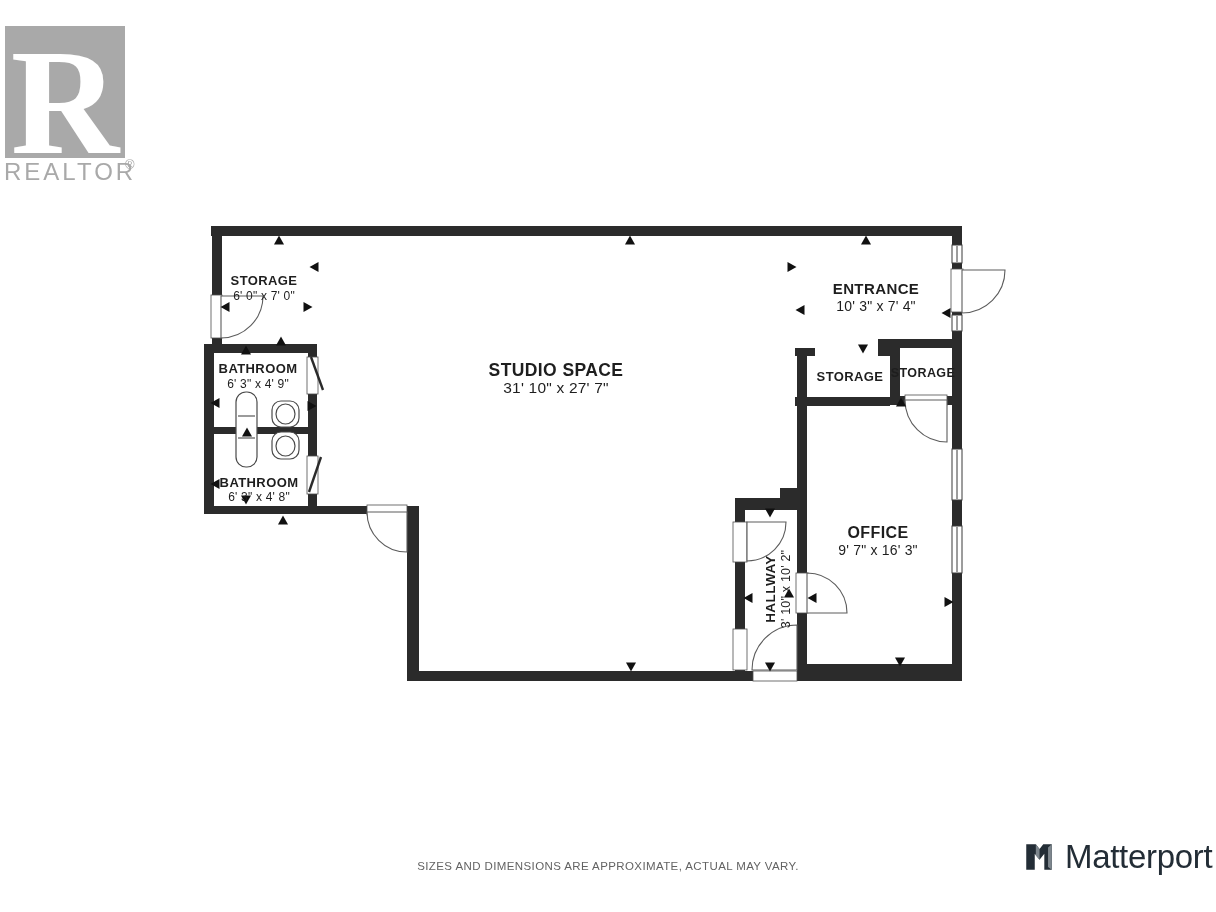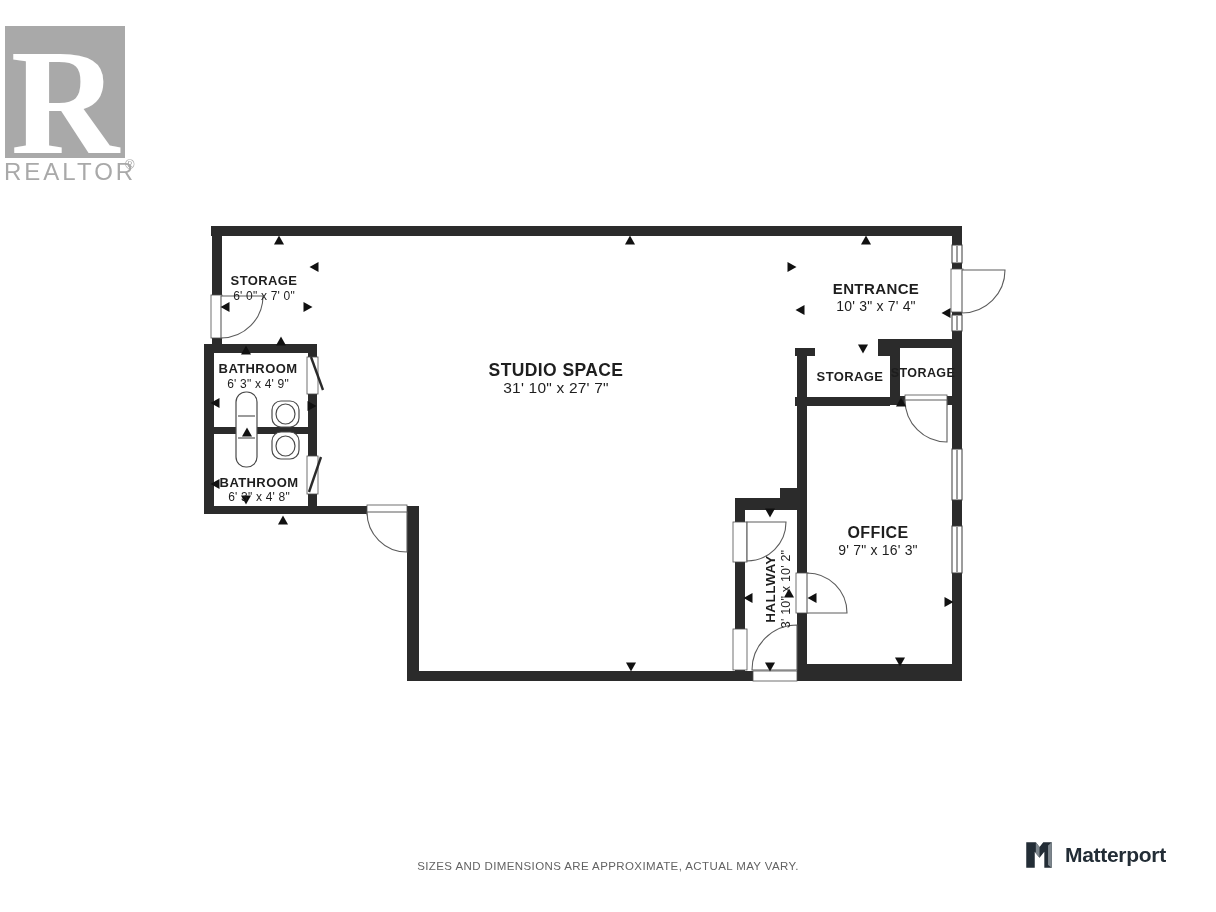--- a/index.html
+++ b/index.html
@@ -6,21 +6,21 @@
   .canvas{position:relative;width:1216px;height:912px;background:#ffffff;overflow:hidden;
           font-family:"Liberation Sans",sans-serif;}
   .plan{position:absolute;left:0;top:0;width:1216px;height:912px;}
   .plan text{fill:#1e1e1e;}
   .room-name{font-weight:bold;letter-spacing:.4px;}
   .room-dims{letter-spacing:.2px;}
   .realtor{position:absolute;left:4px;top:26px;}
   .disclaimer{position:absolute;left:0;top:860px;width:100%;text-align:center;
               font-size:11.5px;letter-spacing:.4px;color:#636363;}
   .matterport{position:absolute;left:1022px;top:838px;display:flex;align-items:center;gap:9px;}
-  .matterport .word{font-size:21px;font-weight:bold;color:#232d36;letter-spacing:-.3px;}
+  .matterport .word{font-size:33px;font-weight:normal;color:#232d36;letter-spacing:-.3px;}
 </style>
 </head>
 <body>
 
 <div class="canvas">
 
   <div class="realtor">
     <svg width="138" height="160" viewBox="0 0 138 160">
       <rect x="1" y="0" width="120" height="132" fill="#a9a9a9"></rect>
       <text x="61" y="127" text-anchor="middle" font-family="Liberation Serif, serif" font-weight="bold" font-size="150" fill="#ffffff">R</text>

